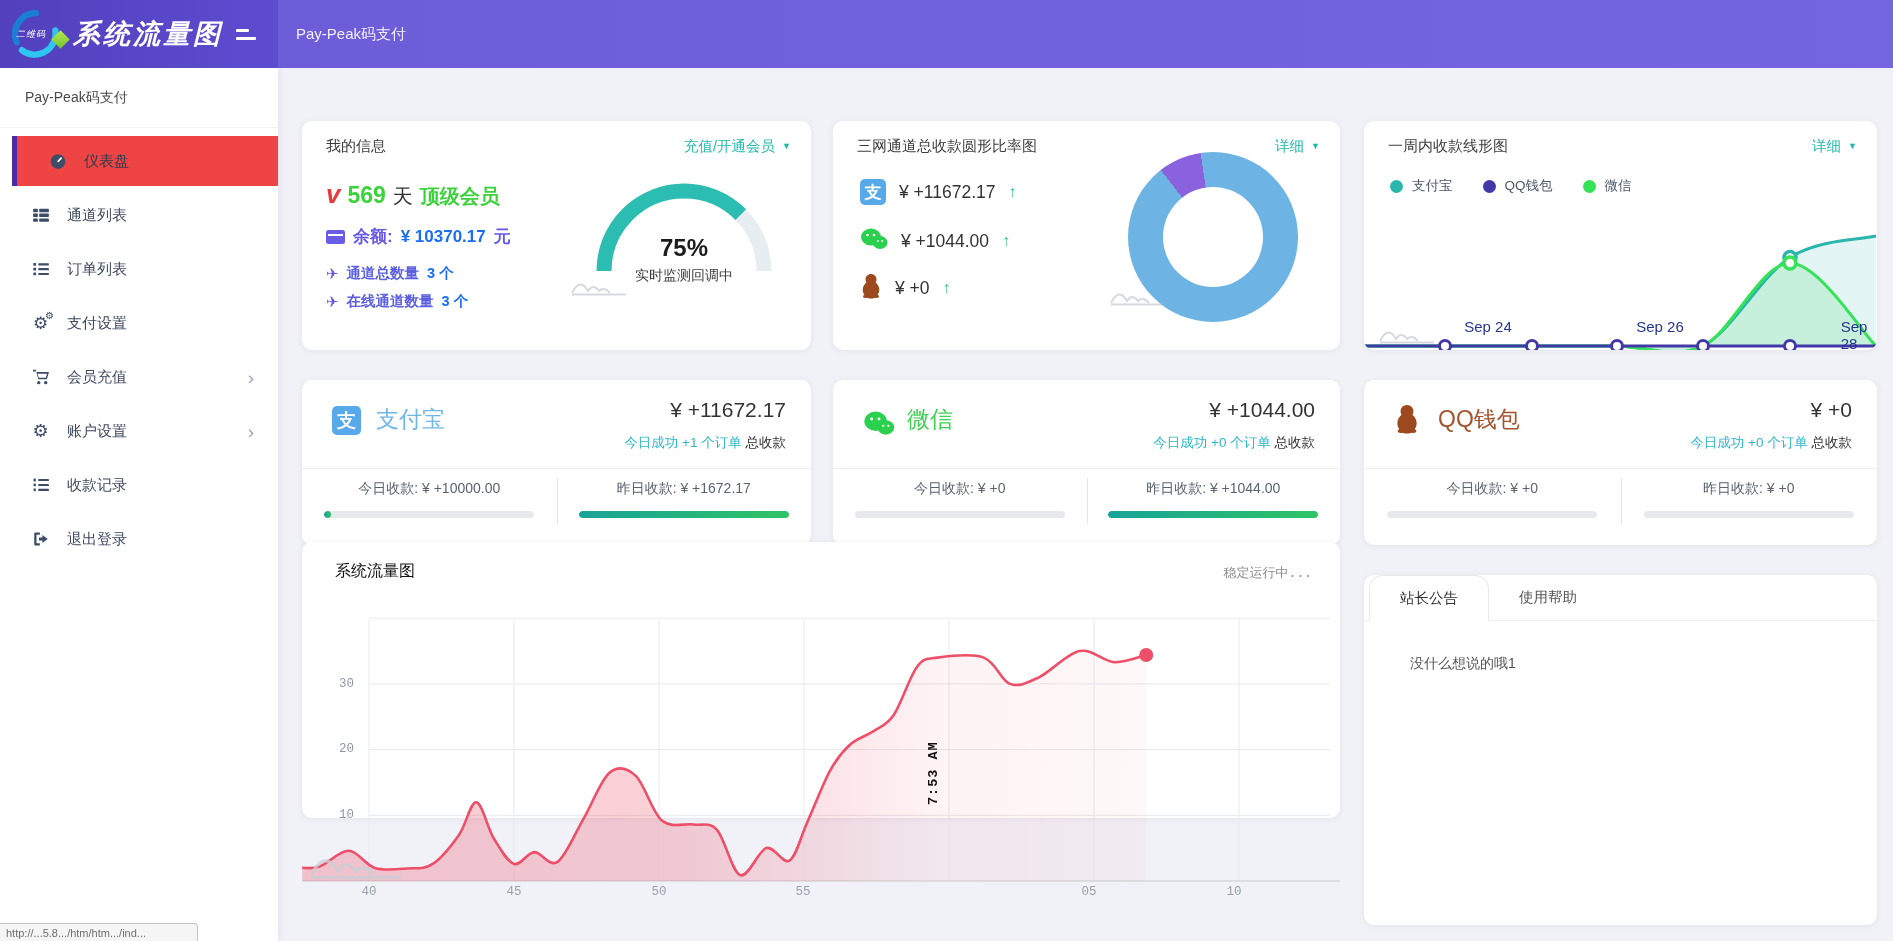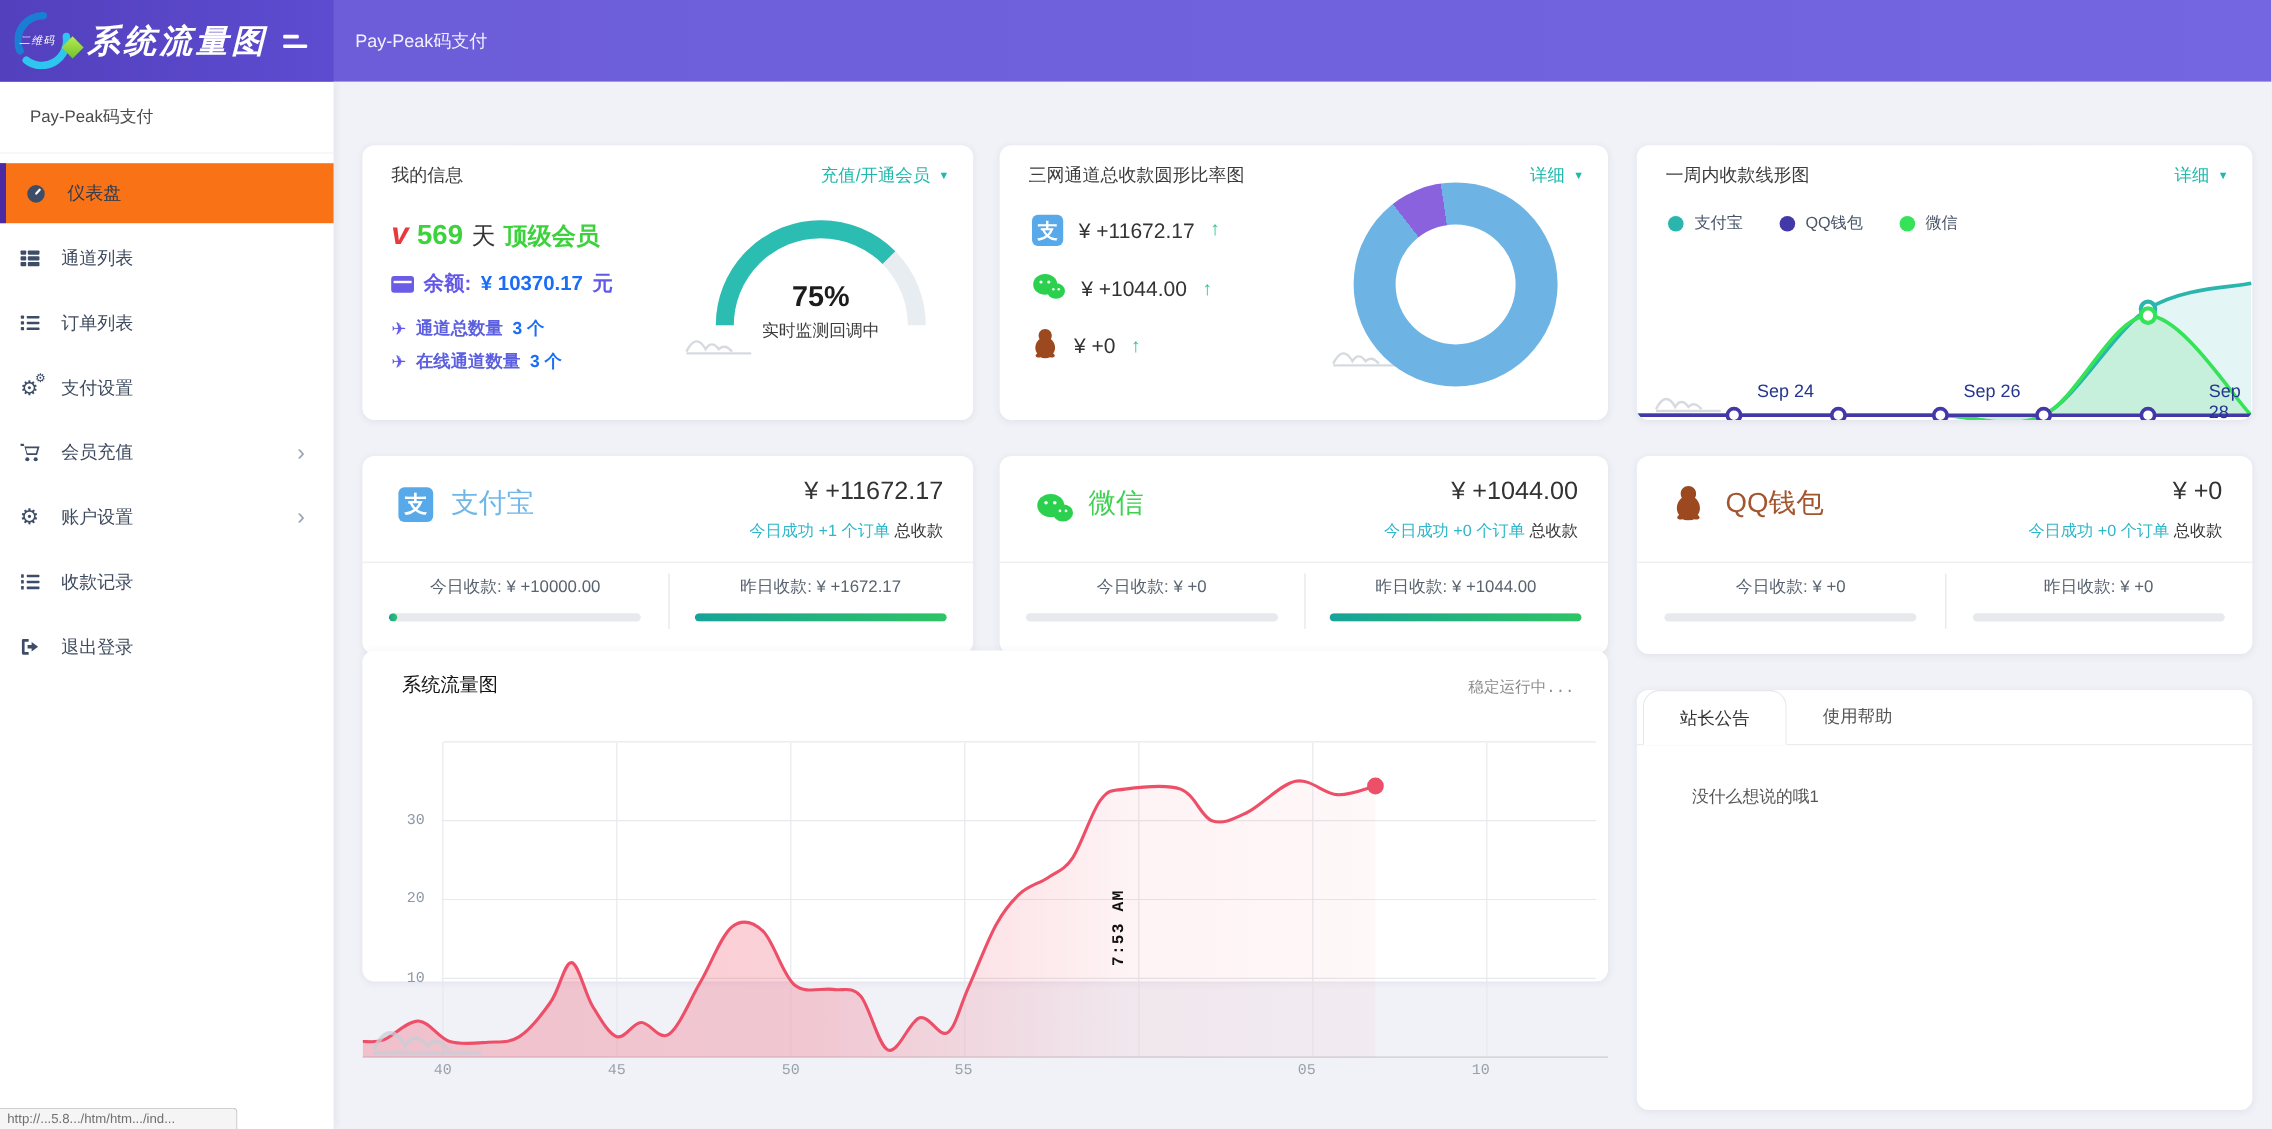--- a/index.html
+++ b/index.html
@@ -26,22 +26,22 @@
   .breadcrumb { position:absolute; left:296px; top:0; height:68px; display:flex;
                 align-items:center; color:#f2f0ff; font-size:15px; }
 
   
   .sidebar { position:absolute; top:68px; left:0; bottom:0; width:278px; background:#fff;
              box-shadow:2px 0 6px rgba(30,40,80,.06); z-index:10; }
   .brand { height:60px; display:flex; align-items:center; padding-left:25px;
            font-size:14px; color:#4a4a4a; border-bottom:1px solid #f2f2f2; }
   .nav { padding-top:4px; }
   .nav-item { position:relative; height:50px; margin:4px 0; display:flex; align-items:center;
-              padding-left:15px; color:#3e4a5e; font-size:15px; cursor:pointer; }
-  .nav-item.active { background:#f97316; border-left:5px solid #4b2aa3; color:#2f3b4e; }
+              padding-left:31px; color:#3e4a5e; font-size:15px; cursor:pointer; }
+  .nav-item.active { background:#ef4444; border-left:5px solid #4b2aa3; color:#2f3b4e;margin-left:12px; }
   .nav-icon { width:19px; height:19px; margin-right:17px; color:#3d4d68;
               display:flex; align-items:center; justify-content:center; flex:0 0 auto; }
   .nav-icon svg { width:18px; height:18px; fill:currentColor; }
   .cogs { position:relative; font-size:17px; line-height:1; }
   .cogs small { position:absolute; right:-6px; top:-4px; font-size:10px; }
   .gear-uni { font-size:18px; line-height:1; }
   .chev { margin-left:auto; margin-right:24px; color:#9aa4b5; font-size:19px; line-height:1; }
 
   
   .card { position:absolute; background:#fff; border-radius:10px;

